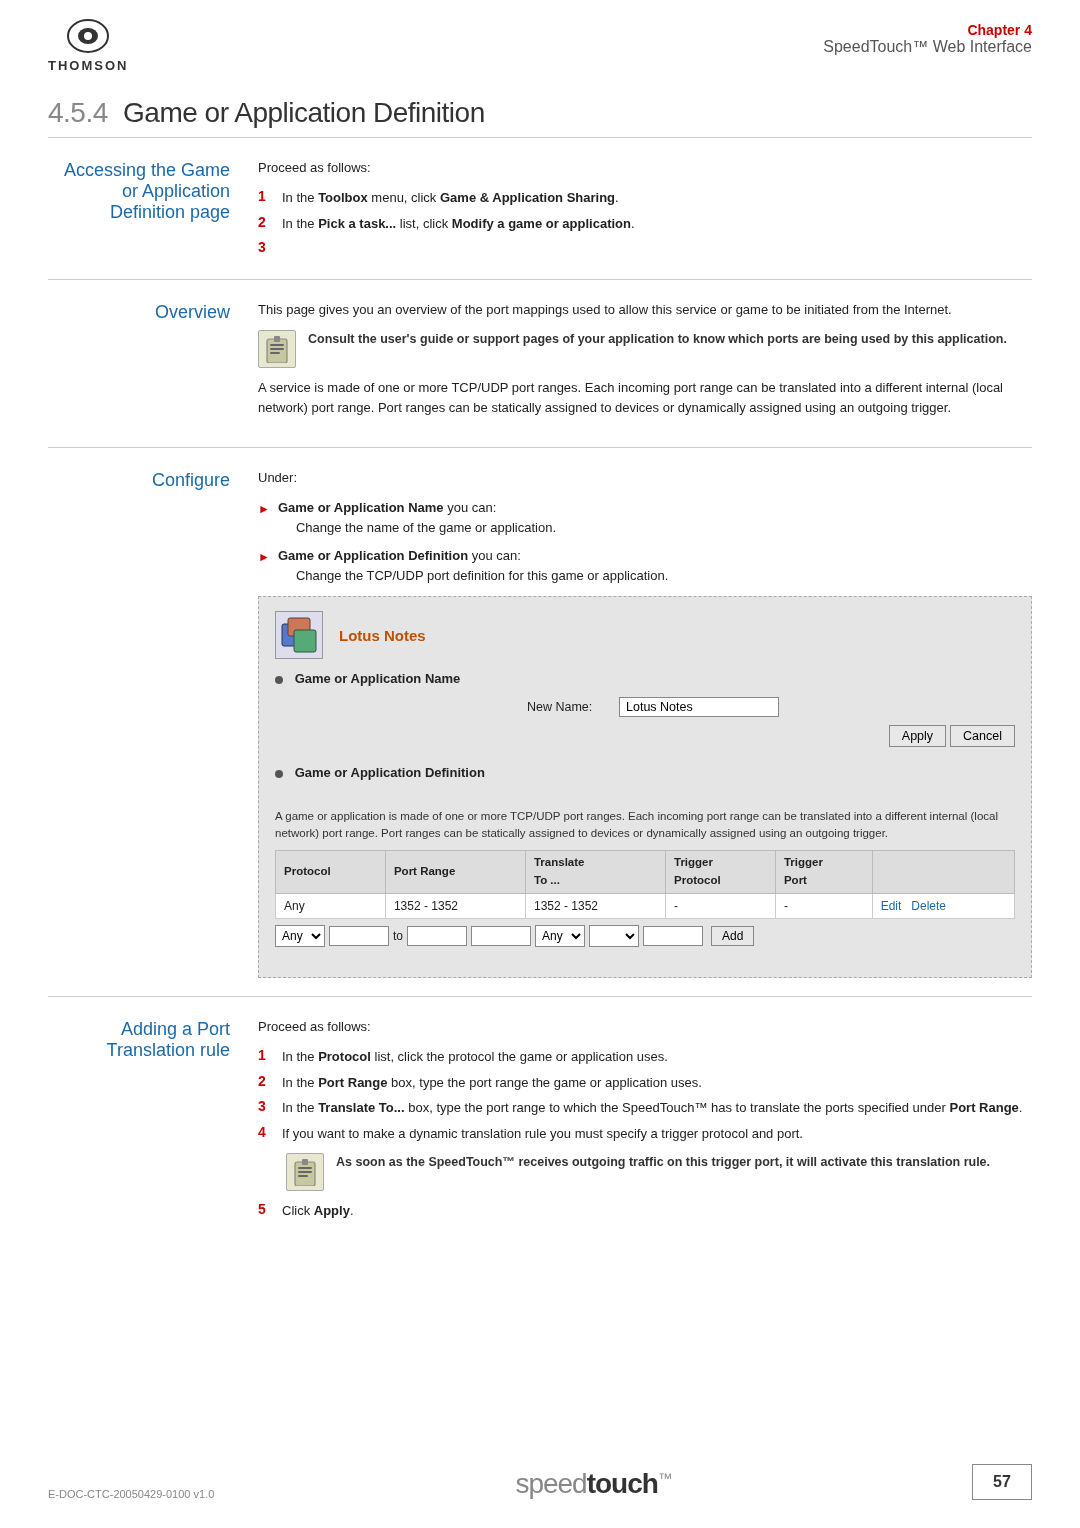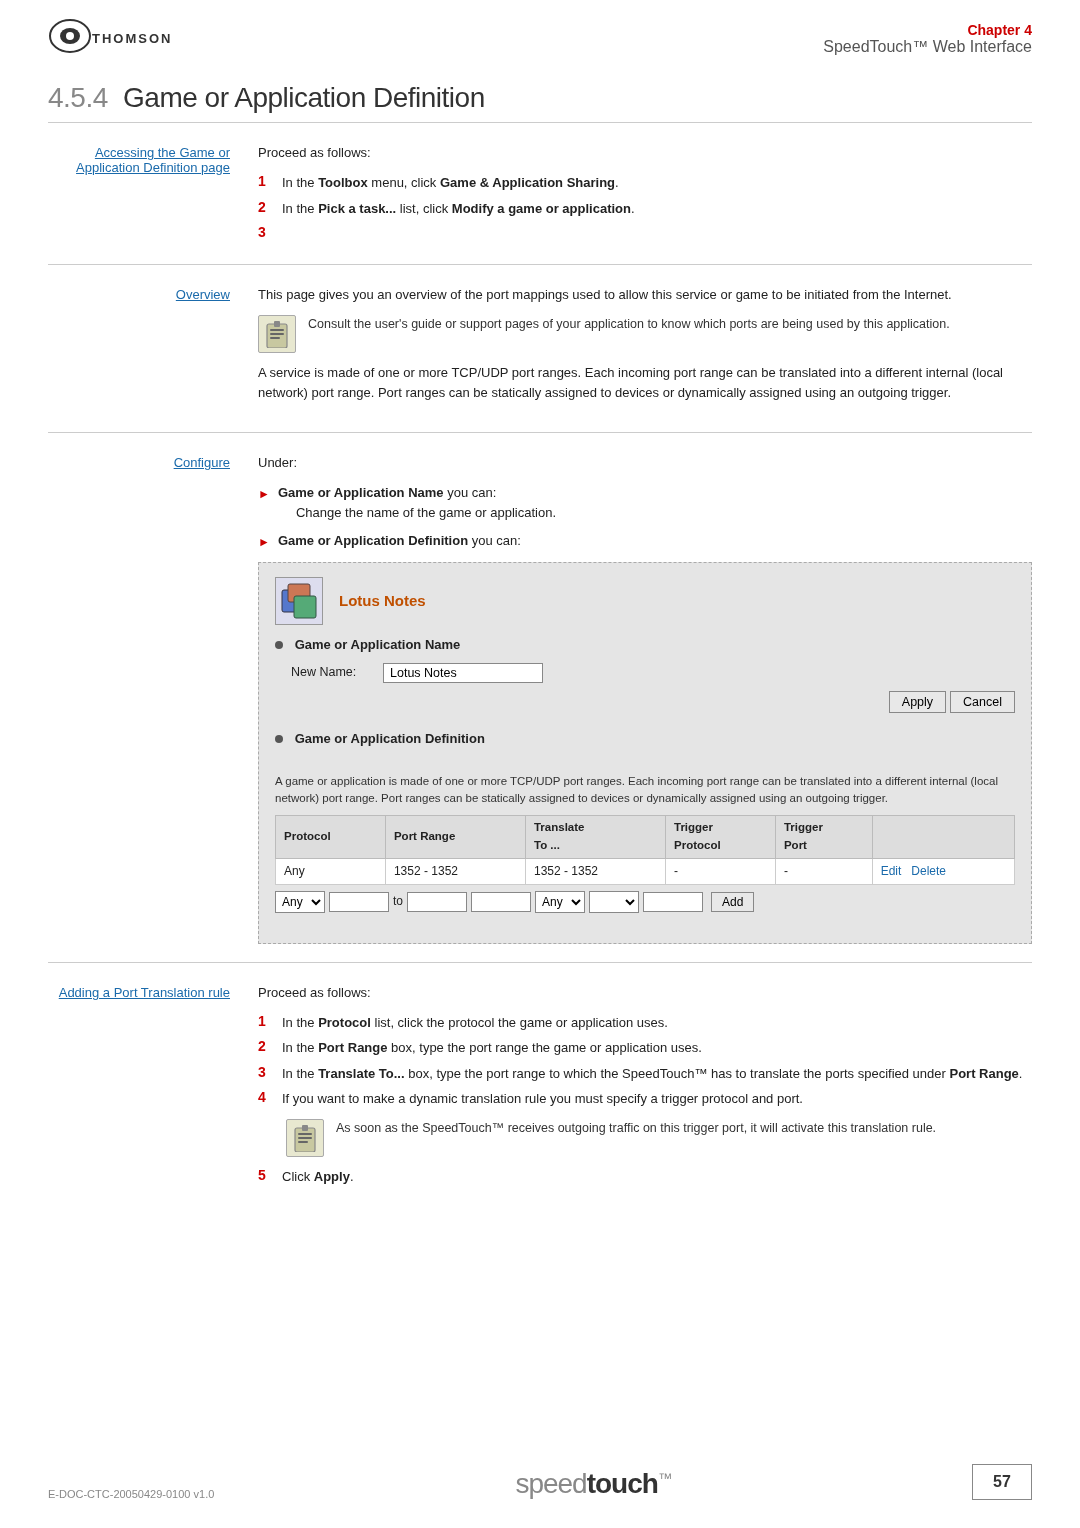--- a/index.html
+++ b/index.html
@@ -15,21 +15,21 @@
 
     
     .header {
       display: flex;
       justify-content: space-between;
       align-items: flex-start;
       padding: 18px 48px 0 48px;
     }
     .logo-area {
       display: flex;
-      flex-direction: row;
+      flex-direction: column;
       align-items: center;
     }
     .logo-icon {
       width: 44px;
       height: 36px;
       margin-bottom: 4px;
     }
     .logo-text {
       font-size: 13px;
       font-weight: bold;
@@ -79,22 +79,21 @@
     .section-label {
       width: 210px;
       min-width: 210px;
       text-align: right;
       padding-right: 28px;
       padding-top: 2px;
       font-size: 13px;
     }
     .section-label-blue {
       color: #1a6aab;
-      font-size: 13px;
-      text-decoration: underline;
+      font-size: 18px;
     }
     .section-content {
       flex: 1;
     }
 
     
     .numbered-list {
       list-style: none;
       padding: 0;
     }
@@ -133,20 +132,21 @@
       align-items: center;
       justify-content: center;
       font-size: 20px;
       flex-shrink: 0;
       border-radius: 2px;
     }
     .note-text {
       font-size: 12.5px;
       color: #333;
       line-height: 1.5;
+      font-weight: bold;
     }
 
     .para {
       font-size: 13px;
       line-height: 1.55;
       margin-bottom: 10px;
     }
 
     
     .config-section {
@@ -212,20 +212,21 @@
       margin-right: 8px;
       vertical-align: middle;
     }
 
     
     .form-row {
       display: flex;
       align-items: center;
       margin-bottom: 8px;
       margin-left: 16px;
+      justify-content: center;
     }
     .form-label {
       font-size: 12.5px;
       margin-right: 12px;
       width: 80px;
     }
     .form-input {
       border: 1px solid #888;
       background: #fff;
       padding: 2px 6px;
@@ -436,20 +437,21 @@
       <div class="bullet-arrow">
         <span class="arrow-icon">►</span>
         <span><b>Game or Application Name</b> you can:<br>
           <span style="margin-left:18px; display:inline-block;">Change the name of the game or application.</span>
         </span>
       </div>
 
       <div class="bullet-arrow">
         <span class="arrow-icon">►</span>
         <span><b>Game or Application Definition</b> you can:<br>
+          <span style="margin-left:18px; display:inline-block;">Change the TCP/UDP port definition for this game or application.</span>
         </span>
       </div>
 
       <div class="app-box">
 
         <div class="app-box-title">
           <div class="app-box-icon">
             <svg width="38" height="38" viewBox="0 0 38 38">
               <rect x="2" y="8" width="18" height="22" rx="2" fill="#5577cc" stroke="#334" stroke-width="1"></rect>
               <rect x="8" y="2" width="22" height="18" rx="2" fill="#cc7755" stroke="#544" stroke-width="1"></rect>

